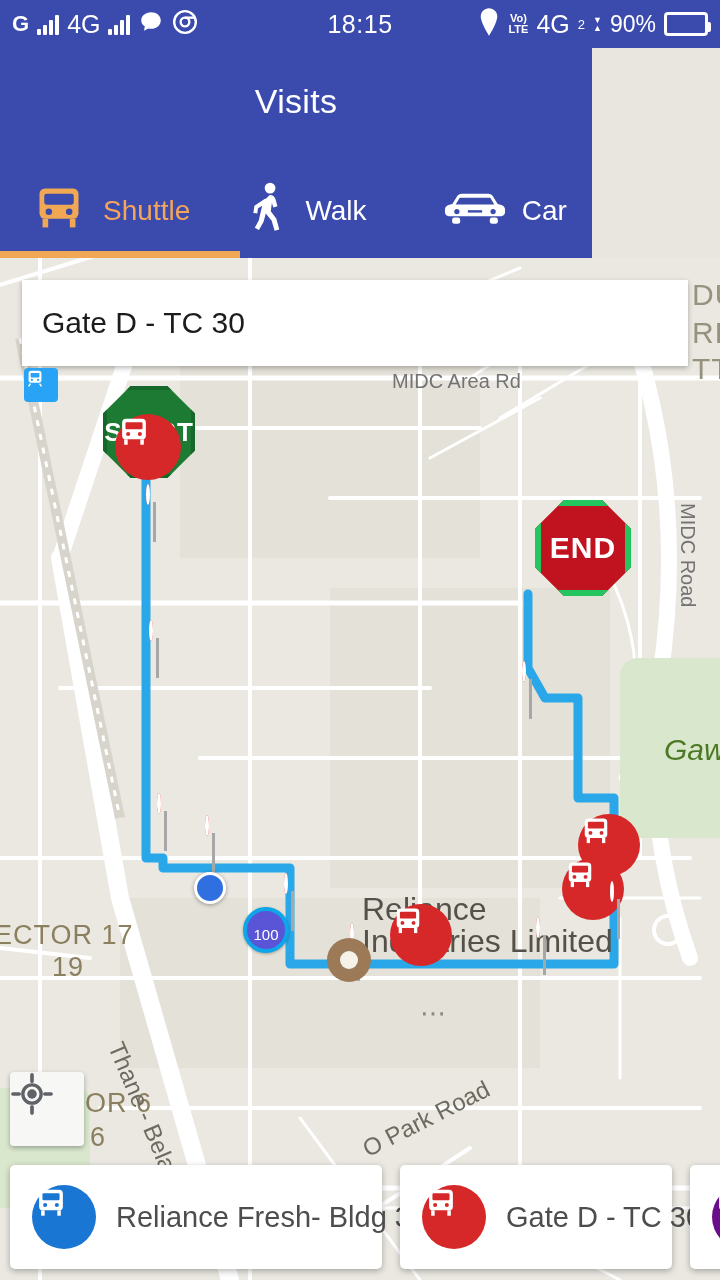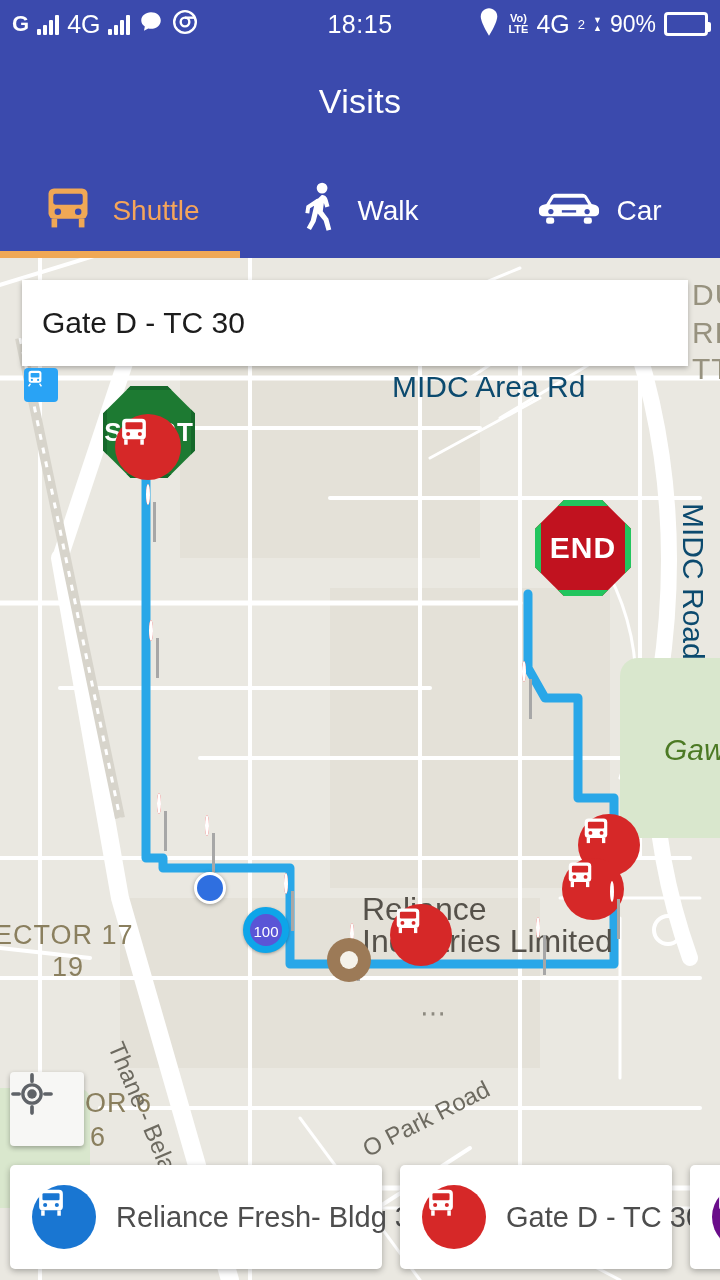--- a/index.html
+++ b/index.html
@@ -27,28 +27,28 @@
   .volte { display:flex; flex-direction:column; align-items:center; line-height:1; font-size:11px; font-weight:bold;}
   .net-label { font-size: 25px; line-height: 1; }
   .net-sub { font-size: 13px; }
   .arrows { display:flex; flex-direction:column; font-size:9px; line-height:.9; }
   .batt-pct { font-size: 23px; }
   .battery { width: 44px; height: 24px; border: 3px solid #fff; border-radius: 4px; position: relative; }
   .battery::after { content:""; position:absolute; right:-6px; top:7px; width:4px; height:10px; background:#fff; border-radius:0 2px 2px 0; }
 
   
   .app-bar {
-    position: absolute; top: 48px; left: 0; width: 720px; height: 210px;
+    position: absolute; top: 48px; left: 0; width: 592px; height: 210px;
     background: #3b4aad;
   }
   .app-title {
     position: absolute; top: 34px; left: 0; width: 100%;
     text-align: center; color: #fff; font-size: 34px; letter-spacing: .3px;
   }
-  .tabs { position: absolute; bottom: 12px; left: 0; width: 100%; display: flex; }
+  .tabs { position: absolute; bottom: 12px; left: 12px; width: 100%; display: flex; }
   .tab { flex: 1; display: flex; align-items: center; justify-content: center; gap: 16px; height: 70px; }
   .tab-label { font-size: 28px; color: #fff; }
   .tab.active .tab-label { color: #f5a55a; }
   .tab-indicator {
     position: absolute; left: 0; bottom: 0; width: 240px; height: 7px; background: #f0a855;
   }
 
   
   .map {
     position: absolute; top: 258px; left: 0; width: 720px; height: 1022px;
@@ -59,21 +59,21 @@
   
   .search-card {
     position: absolute; top: 22px; left: 22px; width: 666px; height: 86px;
     background: #fff; box-shadow: 0 2px 5px rgba(0,0,0,.28);
     display: flex; align-items: center; padding-left: 20px;
   }
   .search-text { font-size: 30px; color: #1c1c1c; }
 
   
   .map-label { position: absolute; color: #6d6a60; font-size: 22px; white-space: nowrap; }
-  .map-label.big { font-size: 30px; color: #0c4a6e; }
+  .map-label.big { font-size: 20px; color: #737373; }
   .map-label.place { font-size: 32px; color: #55514a; }
   .map-label.sector { font-size: 27px; color: #8a7f5e; letter-spacing: 1px; }
   .map-label.green { color: #4c7a24; font-style: italic; font-size: 30px; }
   .map-label.vert { writing-mode: vertical-rl; }
   .map-label.clip { color: #97927f; font-size: 30px; letter-spacing: 1px;}
 
   
   .octagon {
     position: absolute; display:flex; align-items:center; justify-content:center;
     clip-path: polygon(30% 0,70% 0,100% 30%,100% 70%,70% 100%,30% 100%,0 70%,0 30%);
@@ -99,21 +99,21 @@
     background: #2f6fe0; border: 3px solid #fff; box-shadow: 0 1px 4px rgba(0,0,0,.35);
   }
   .poi-donut {
     position: absolute; width: 44px; height: 44px; border-radius: 50%;
     background: #9c7a57; display:flex; align-items:center; justify-content:center;
   }
   .poi-donut::after { content:""; width:18px; height:18px; border-radius:50%; background:#f5f2ea; }
 
   .badge-100 {
     position: absolute; width: 46px; height: 46px; border-radius: 50%;
-    background: #5a55d6; border: 7px solid #0ea5e9; color: #fff;
+    background: #5a55d6; border: 4px solid #0ea5e9; color: #fff;
     display: flex; align-items: flex-end; justify-content: center;
     font-size: 15px; padding-bottom: 6px; box-shadow: 0 1px 3px rgba(0,0,0,.3);
   }
   .rail-icon {
     position: absolute; width: 34px; height: 34px; border-radius: 4px;
     background: #29a3f5; display:flex; align-items:center; justify-content:center;
   }
 
   
   .loc-btn {

